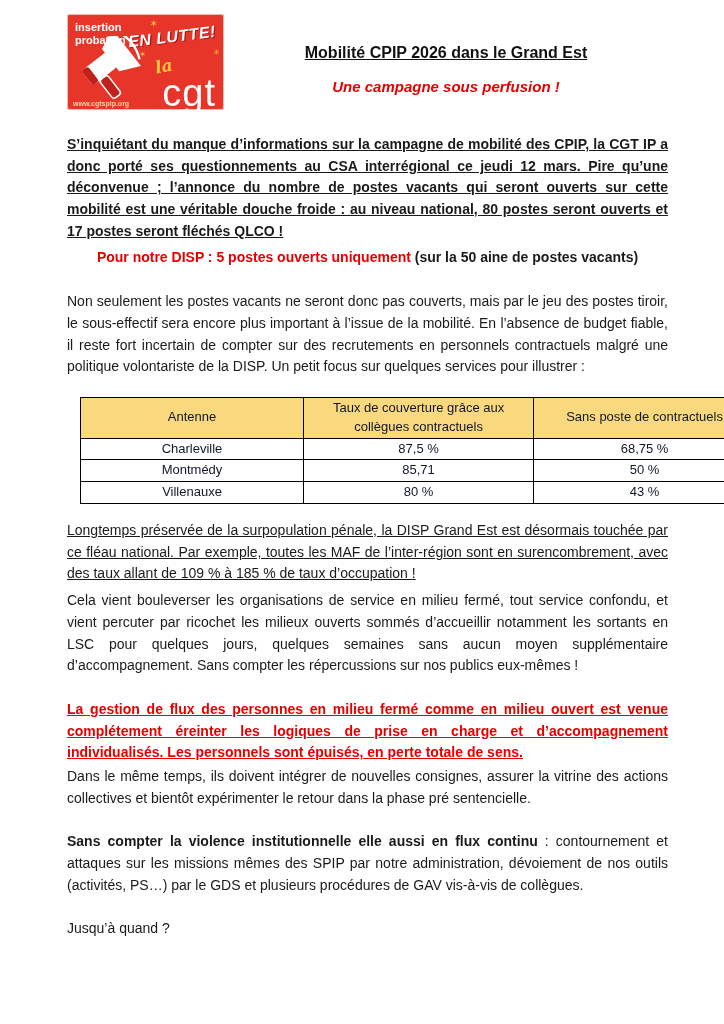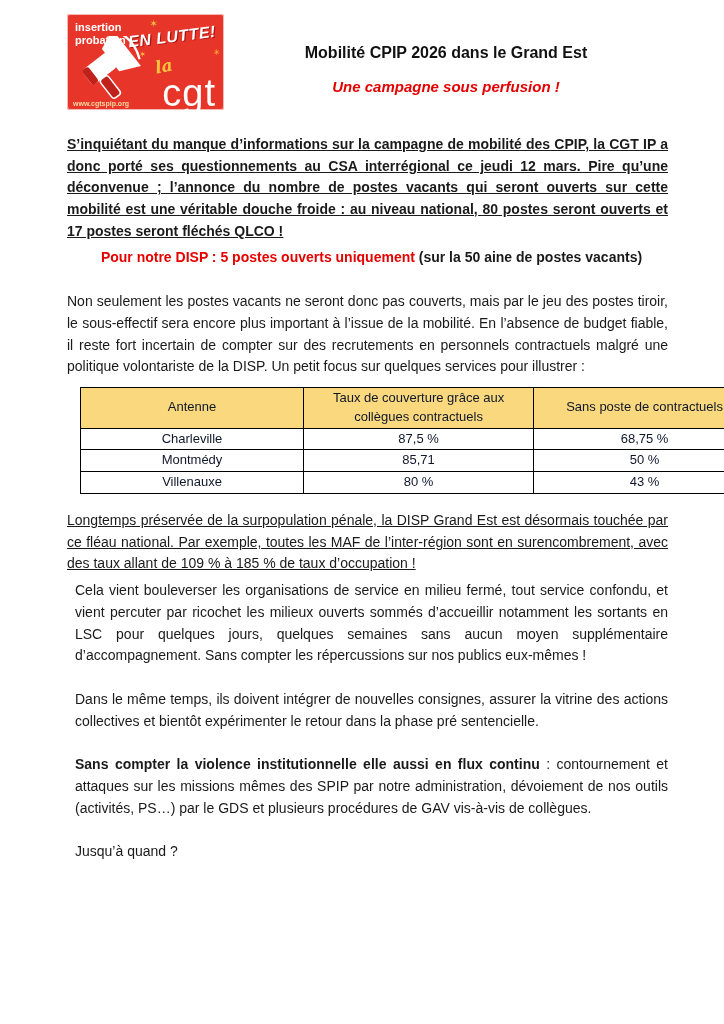--- a/index.html
+++ b/index.html
@@ -28,33 +28,33 @@
   .logo .star.s3{top:36px;right:78px;font-size:8px;}
   .logo .la{position:absolute;bottom:34px;right:52px;color:#f8c33c;
     font-family:"DejaVu Serif", serif;font-style:italic;font-weight:bold;font-size:17px;
     transform:rotate(-10deg);}
   .logo .cgt{position:absolute;bottom:-2px;right:8px;color:#ffffff;font-weight:normal;
     font-size:38px;letter-spacing:1px;line-height:1;}
   .logo .url{position:absolute;bottom:3px;left:6px;color:#f6d9a0;font-size:7px;font-weight:bold;}
   .logo .mega{position:absolute;left:2px;top:22px;}
 
   .titleblock{flex:1;text-align:center;padding-top:30px;}
-  .doc-title{font-size:16px;font-weight:bold;color:#111;}
+  .doc-title{font-size:16px;font-weight:bold;color:#111;text-decoration:underline;}
   .doc-subtitle{font-size:15px;font-weight:bold;font-style:italic;color:#e60000;margin-top:16px;}
 
   
   .content{margin:24px 56px 0 67px;font-size:14px;line-height:1.55;}
   p{margin:0;text-align:justify;}
   .b{font-weight:bold;}
   .red{color:#e60000;}
   .green{color:#538135;}
   .center{text-align:center;}
   .mb-s{margin-bottom:5px;text-decoration:underline;}
-  .mb-m{margin-bottom:9px;}
-  .mb-l{margin-bottom:22px;margin-left:8px;}
+  .mb-m{margin-bottom:19px;}
+  .mb-l{margin-bottom:22px;}
 
   
   table.stats{
     border-collapse:collapse;margin:4px 8px 16px 13px;width:676px;
     color:#0f172a;font-size:13px;line-height:1.45;
   }
   table.stats th, table.stats td{
     border:1px solid #000;text-align:center;padding:1px 6px;
   }
   table.stats th{background:#fad87e;font-weight:normal;}
@@ -134,20 +134,21 @@
           <td>43 %</td>
         </tr>
       </tbody>
     </table>
 
 
     <p class="mb-s">Longtemps préservée de la surpopulation pénale, la DISP Grand Est est désormais touchée par ce fléau national. Par exemple, toutes les MAF de l’inter-région sont en surencombrement, avec des taux allant de 109 % à 185 % de taux d’occupation !</p>
 
     <p class="mb-l">Cela vient bouleverser les organisations de service en milieu fermé, tout service confondu, et vient percuter par ricochet les milieux ouverts sommés d’accueillir notamment les sortants en LSC pour quelques jours, quelques semaines sans aucun moyen supplémentaire d’accompagnement. Sans compter les répercussions sur nos publics eux-mêmes !</p>
 
+    <p class="b red mb-s" style="margin-bottom:2px">La gestion de flux des personnes en milieu fermé comme en milieu ouvert est venue complétement éreinter les logiques de prise en charge et d’accompagnement individualisés. Les personnels sont épuisés, en perte totale de sens.</p>
 
     <p class="mb-l">Dans le même temps, ils doivent intégrer de nouvelles consignes, assurer la vitrine des actions collectives et bientôt expérimenter le retour dans la phase pré sentencielle.</p>
 
     <p class="mb-l"><span class="b">Sans compter la violence institutionnelle elle aussi en flux continu</span><span> : contournement et attaques sur les missions mêmes des SPIP par notre administration, dévoiement de nos outils (activités, PS…)  par le GDS et plusieurs procédures de GAV vis-à-vis de collègues.</span></p>
 
     <p class="mb-l">Jusqu’à quand ?</p>
   </div>
 
 </div>
 

